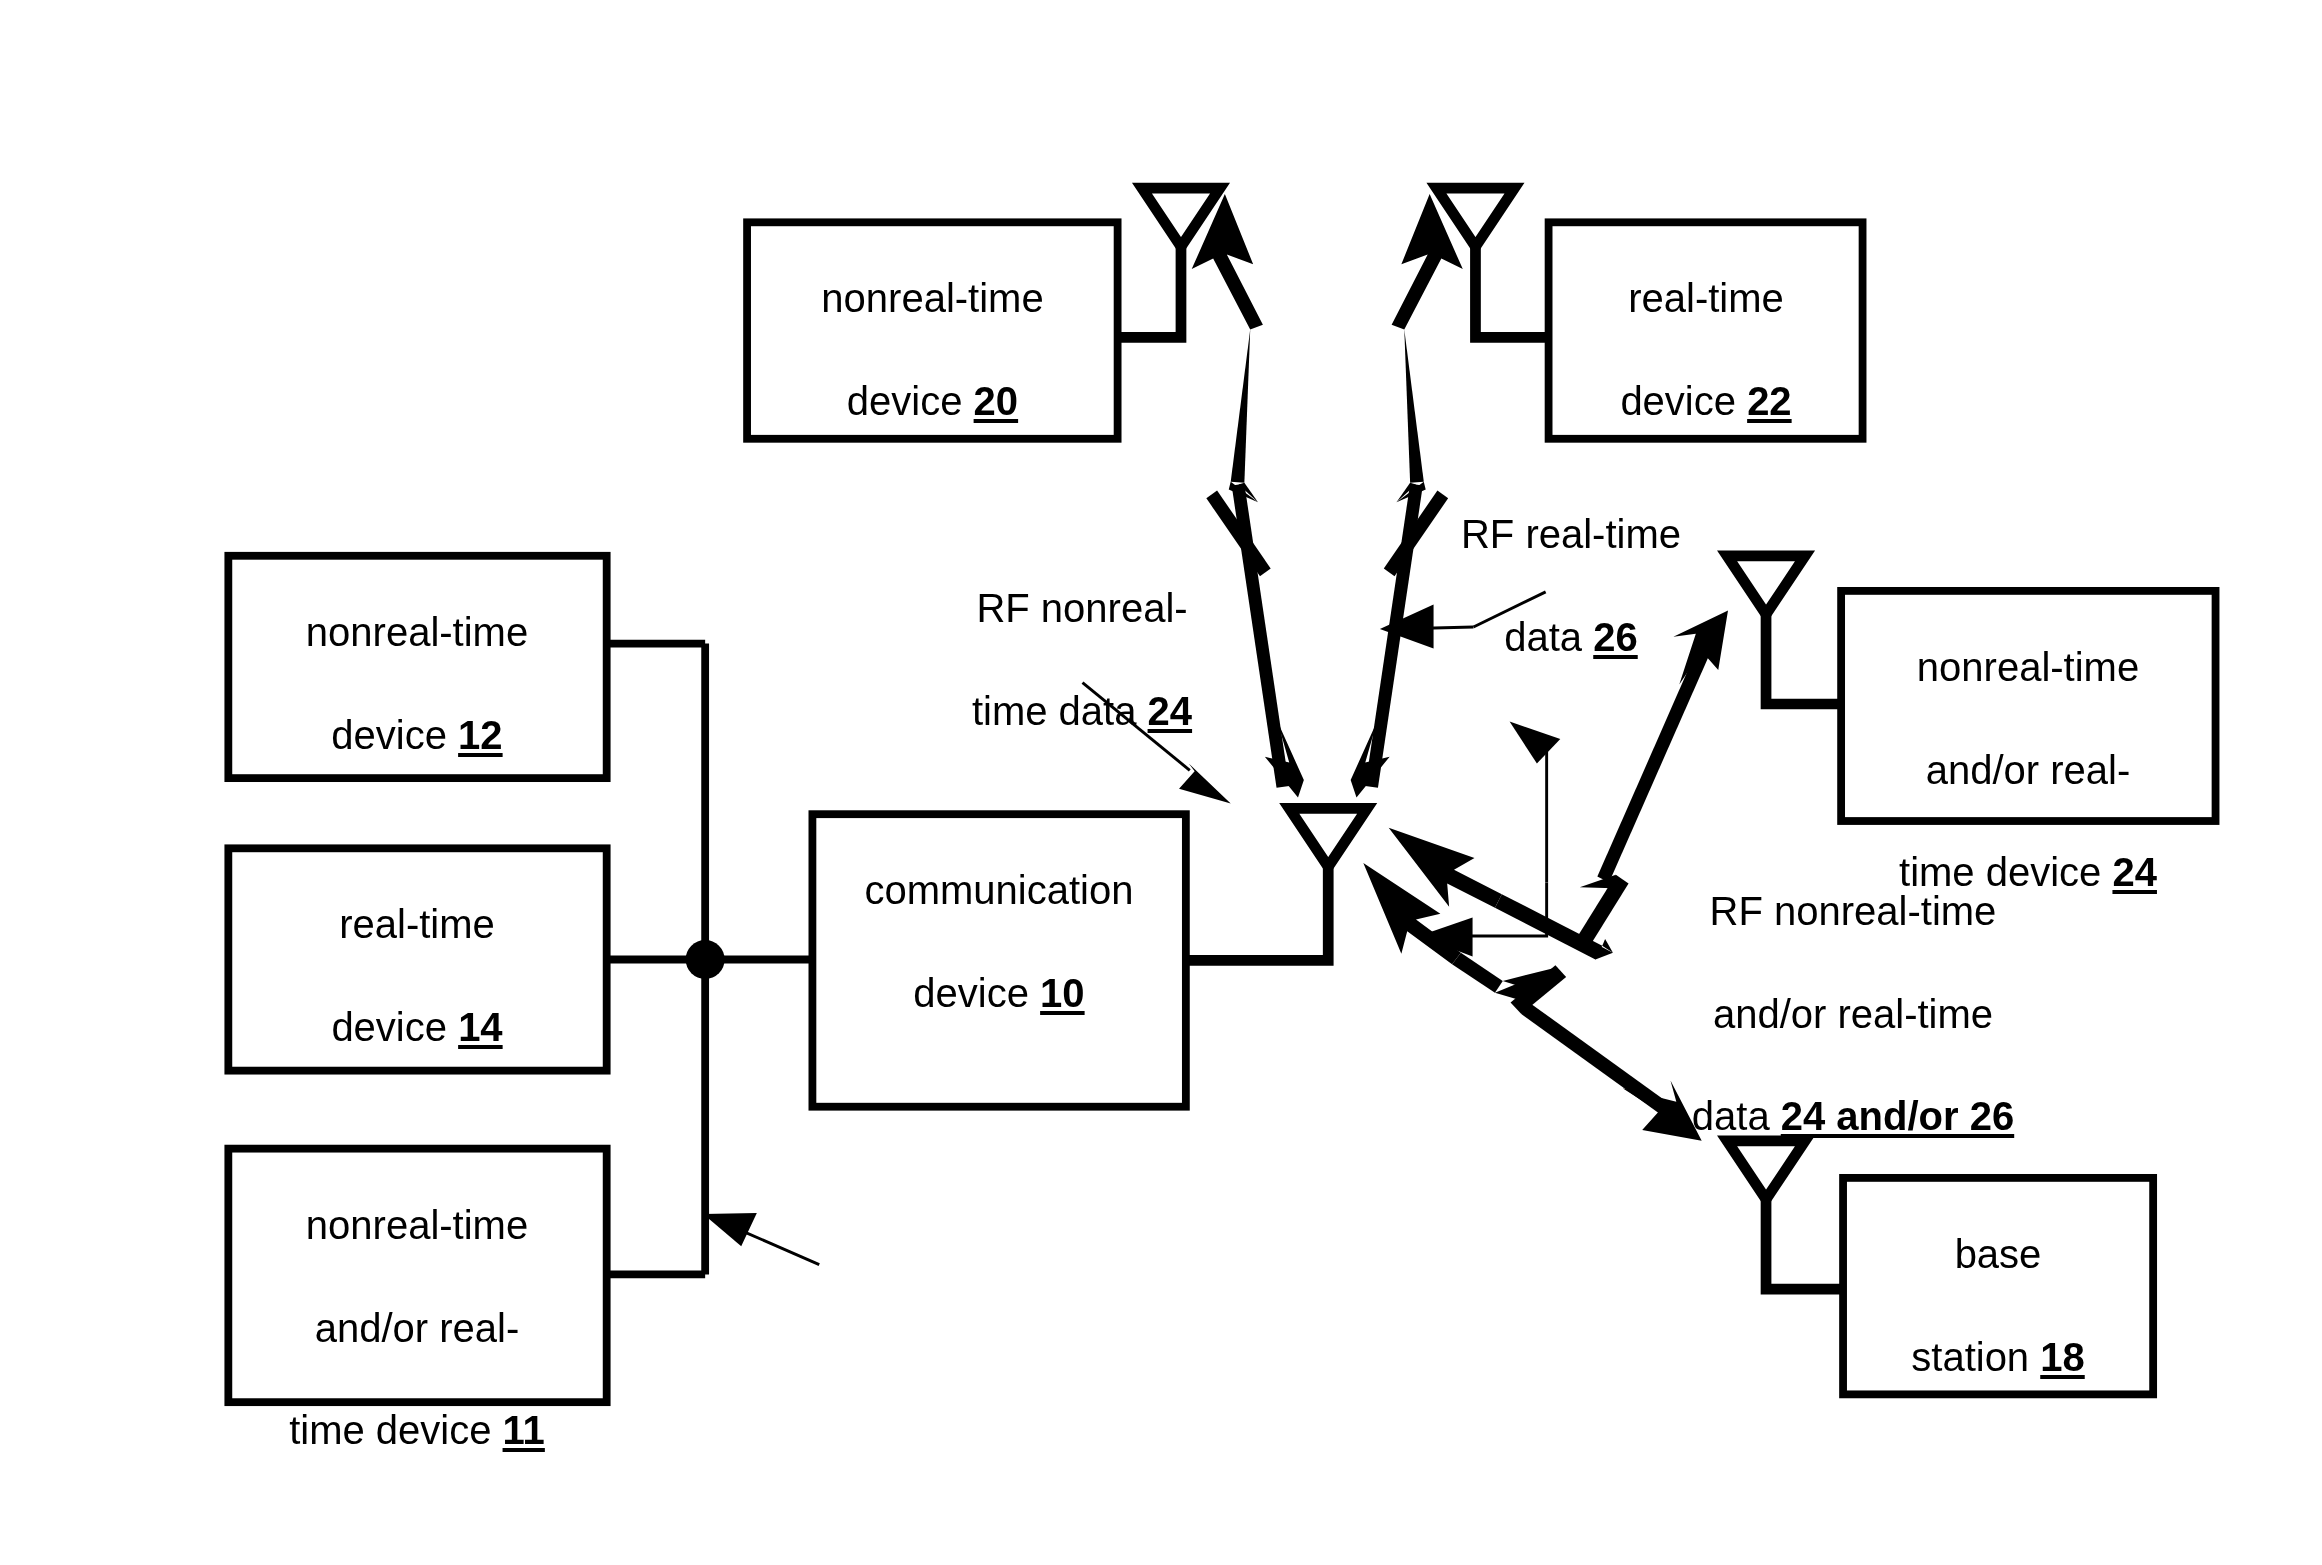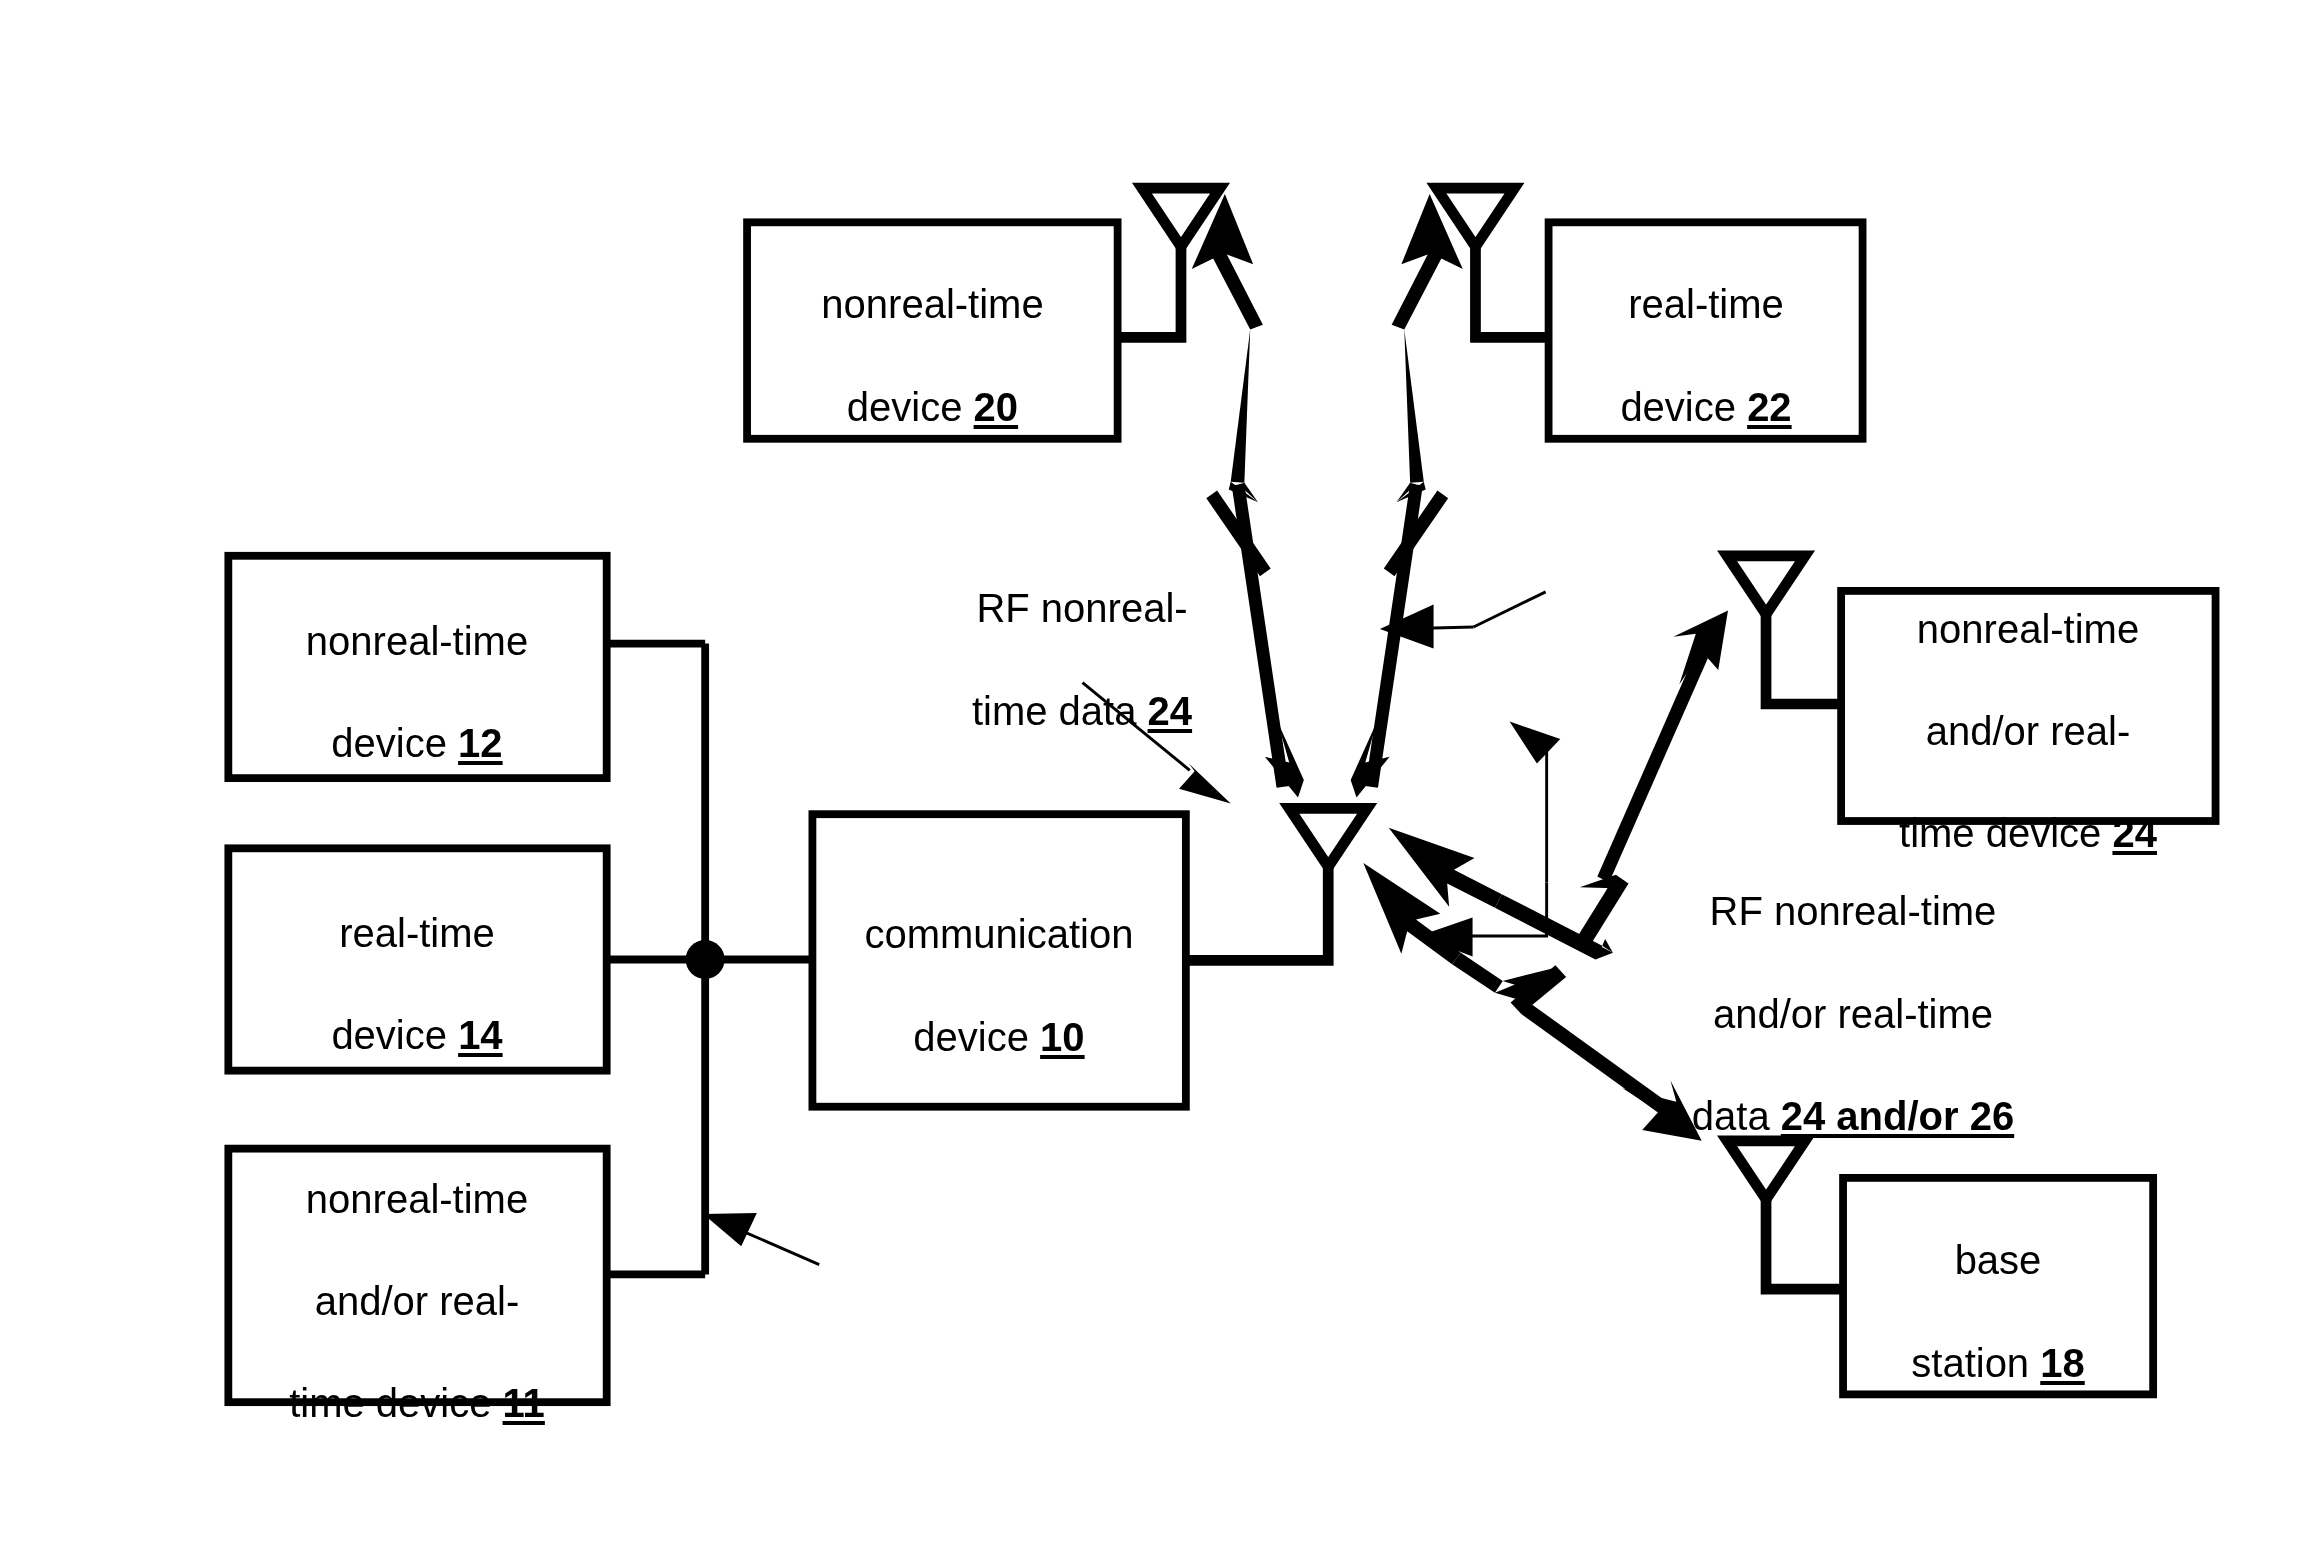--- a/index.html
+++ b/index.html
@@ -63,21 +63,20 @@
     color: #000000;
     font-family: "Liberation Sans", sans-serif;
     font-size: 40px;
     line-height: 1.28;
     text-align: center;
     white-space: pre-line;
     letter-spacing: 0px;
   }
   .box-label {
     display: flex;
-    align-items: center;
     justify-content: center;
   }
   .free-label {
     display: block;
   }
   .u { text-decoration: underline; text-underline-offset: 3.9px; font-weight: bold; }
 </style>
 </head>
 <body>
 
@@ -266,20 +265,24 @@
       <span>base</span><br>
       <span>station </span><span class="u">18</span>
     </div>
   </div>
 
   <div class="free-label" style="left:926px; top:532px; width:312px; text-align:center;">
     <span>RF nonreal-</span><br>
     <span>time data </span><span class="u">24</span>
   </div>
 
+  <div class="free-label" style="left:1420px; top:458px; width:302px; text-align:center;">
+    <span>RF real-time</span><br>
+    <span>data </span><span class="u">26</span>
+  </div>
 
   <div class="free-label" style="left:1648px; top:835px; width:410px; text-align:center;">
     <span>RF nonreal-time</span><br>
     <span>and/or real-time</span><br>
     <span>data </span><span class="u">24 and/or 26</span>
   </div>
 
 
 </div>
 

